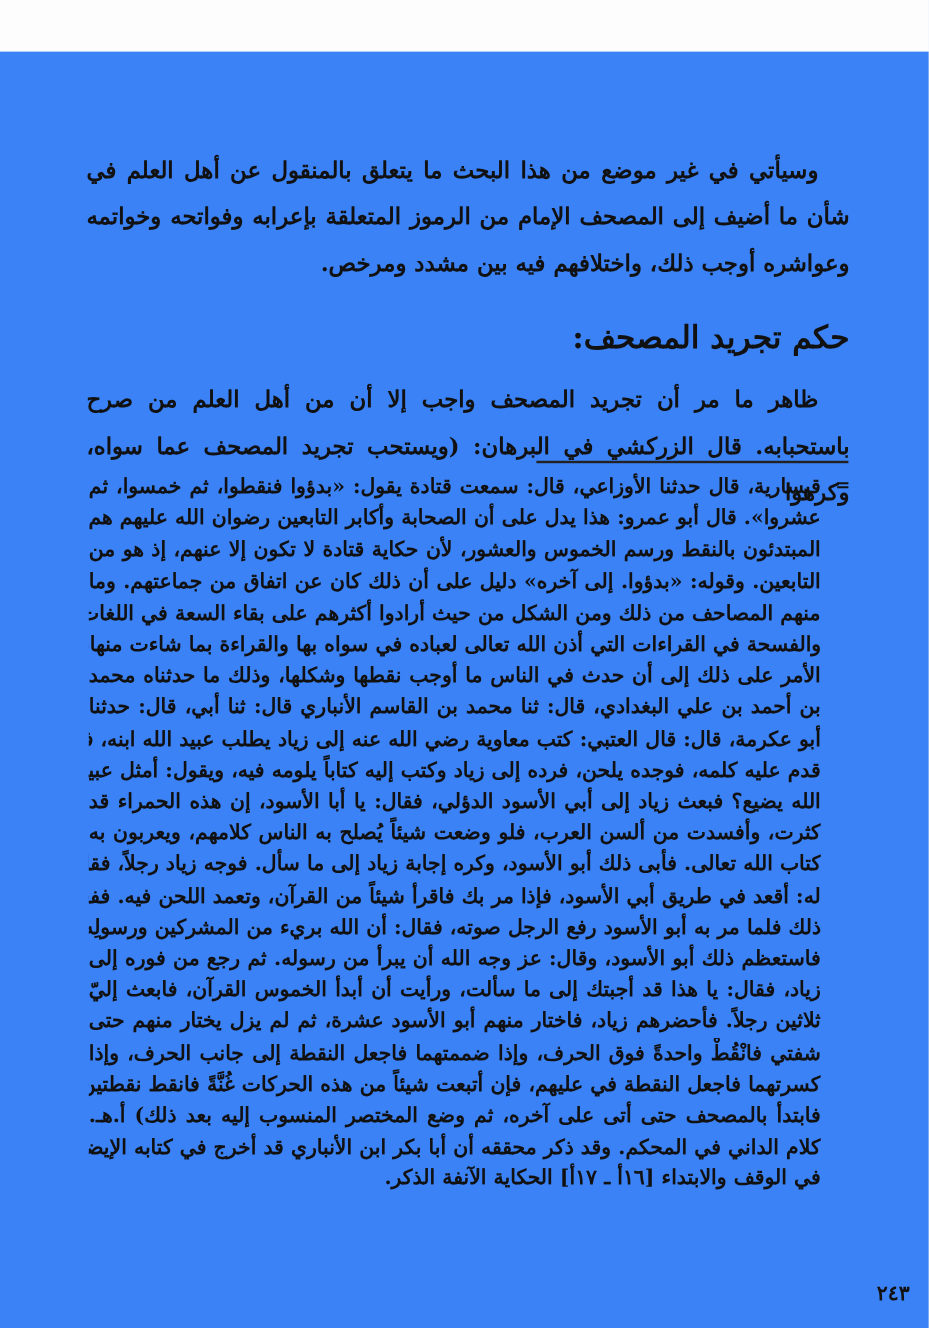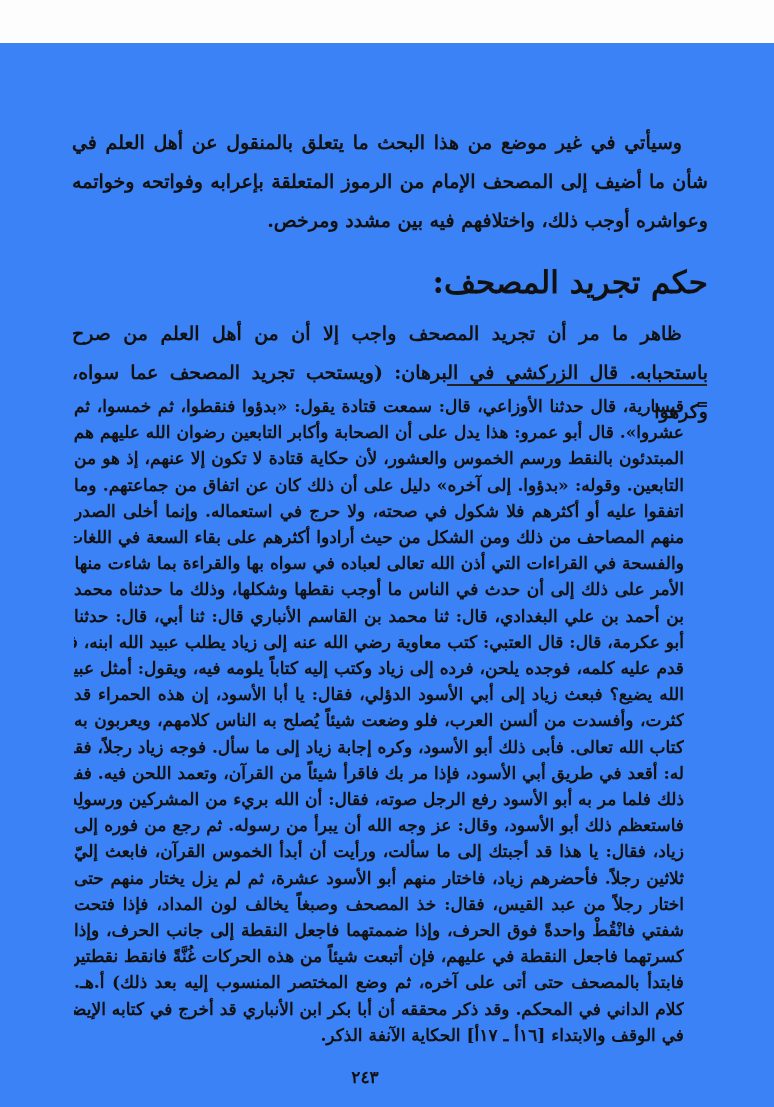--- a/index.html
+++ b/index.html
@@ -43,21 +43,21 @@
       text-align-last: justify;
     }
     .para .line.last {
       text-align-last: right;
     }
     .indent {
       padding-right: 26px;
     }
     .heading {
       margin: 22px 0 12px 0;
-      font-size: 31px;
+      font-size: 26px;
       line-height: 40px;
       font-weight: bold;
       text-align: center;
     }
     .separator {
       position: absolute;
       top: 341px;
       left: 447px;
       width: 260px;
       height: 2px;
@@ -89,24 +89,25 @@
       left: 696px;
       font-size: 15px;
       font-weight: bold;
       direction: ltr;
     }
     .page-number {
       position: absolute;
       top: 1024px;
       left: 0;
       width: 730px;
-      text-align: center;
+      text-align: right;
       font-size: 17px;
       font-weight: bold;
       direction: rtl;
+      padding-left: 28px;
     }
   </style>
 </head>
 <body>
 
 <div class="page">
 
   <div class="main-text">
     <p class="para">
       <span class="line indent">وسيأتي في غير موضع من هذا البحث ما يتعلق بالمنقول عن أهل العلم في</span>
@@ -124,36 +125,34 @@
 
   <div class="separator"></div>
 
   <span class="footnote-marker">=</span>
 
   <div class="footnotes" id="footnotes">
       <span class="line">قيسارية، قال حدثنا الأوزاعي، قال: سمعت قتادة يقول: «بدؤوا فنقطوا، ثم خمسوا، ثم</span>
       <span class="line">عشروا». قال أبو عمرو: هذا يدل على أن الصحابة وأكابر التابعين رضوان الله عليهم هم</span>
       <span class="line">المبتدئون بالنقط ورسم الخموس والعشور، لأن حكاية قتادة لا تكون إلا عنهم، إذ هو من</span>
       <span class="line">التابعين. وقوله: «بدؤوا. إلى آخره» دليل على أن ذلك كان عن اتفاق من جماعتهم. وما</span>
-      <span class="line">اتفقوا عليه أو أكثرهم فلا شكول في صحته، ولا حرج في استعماله. وإنما أخلى الصدر</span>
       <span class="line">منهم المصاحف من ذلك ومن الشكل من حيث أرادوا أكثرهم على بقاء السعة في اللغات،</span>
       <span class="line">والفسحة في القراءات التي أذن الله تعالى لعباده في سواه بها والقراءة بما شاءت منها، فكان</span>
       <span class="line">الأمر على ذلك إلى أن حدث في الناس ما أوجب نقطها وشكلها، وذلك ما حدثناه محمد</span>
       <span class="line">بن أحمد بن علي البغدادي، قال: ثنا محمد بن القاسم الأنباري قال: ثنا أبي، قال: حدثنا</span>
       <span class="line">أبو عكرمة، قال: قال العتبي: كتب معاوية رضي الله عنه إلى زياد يطلب عبيد الله ابنه، فلما</span>
       <span class="line">قدم عليه كلمه، فوجده يلحن، فرده إلى زياد وكتب إليه كتاباً يلومه فيه، ويقول: أمثل عبيد</span>
       <span class="line">الله يضيع؟ فبعث زياد إلى أبي الأسود الدؤلي، فقال: يا أبا الأسود، إن هذه الحمراء قد</span>
       <span class="line">كثرت، وأفسدت من ألسن العرب، فلو وضعت شيئاً يُصلح به الناس كلامهم، ويعربون به</span>
       <span class="line">كتاب الله تعالى. فأبى ذلك أبو الأسود، وكره إجابة زياد إلى ما سأل. فوجه زياد رجلاً، فقال</span>
       <span class="line">له: أقعد في طريق أبي الأسود، فإذا مر بك فاقرأ شيئاً من القرآن، وتعمد اللحن فيه. ففعل</span>
       <span class="line">ذلك فلما مر به أبو الأسود رفع الرجل صوته، فقال: أن الله بريء من المشركين ورسولِه.</span>
       <span class="line">فاستعظم ذلك أبو الأسود، وقال: عز وجه الله أن يبرأ من رسوله. ثم رجع من فوره إلى</span>
       <span class="line">زياد، فقال: يا هذا قد أجبتك إلى ما سألت، ورأيت أن أبدأ الخموس القرآن، فابعث إليّ</span>
       <span class="line">ثلاثين رجلاً. فأحضرهم زياد، فاختار منهم أبو الأسود عشرة، ثم لم يزل يختار منهم حتى</span>
-      <span class="line">اختار رجلاً من عبد القيس، فقال: خذ المصحف وصبغاً يخالف لون المداد، فإذا فتحت</span>
       <span class="line">شفتي فانْقُطْ واحدةً فوق الحرف، وإذا ضممتهما فاجعل النقطة إلى جانب الحرف، وإذا</span>
       <span class="line last">كسرتهما فاجعل النقطة في عليهم، فإن أتبعت شيئاً من هذه الحركات غُنَّةً فانقط نقطتين.</span>
       <span class="line">فابتدأ بالمصحف حتى أتى على آخره، ثم وضع المختصر المنسوب إليه بعد ذلك) أ.هـ.</span>
       <span class="line">كلام الداني في المحكم. وقد ذكر محققه أن أبا بكر ابن الأنباري قد أخرج في كتابه الإيضاح</span>
       <span class="line last">في الوقف والابتداء [١٦أ ـ ١٧أ] الحكاية الآنفة الذكر.</span>
     </div>
 
   <div class="page-number">٢٤٣</div>
 </div>
 

